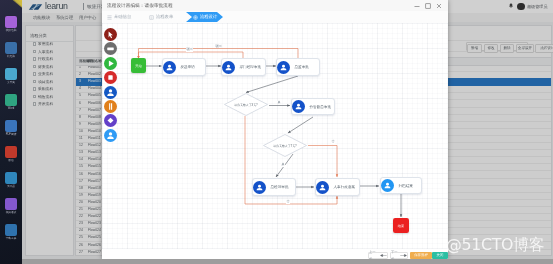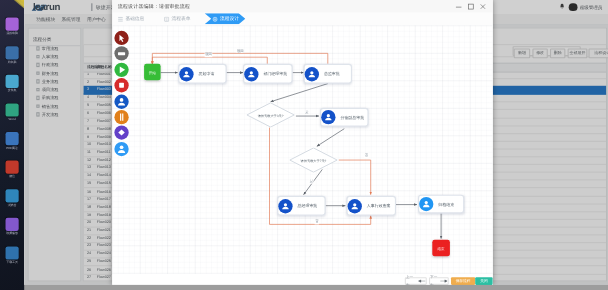--- a/index.html
+++ b/index.html
@@ -18,21 +18,21 @@
   .dicon{position:absolute;left:5px;width:12px;height:12px;border-radius:2px;box-shadow:0 0 1px rgba(0,0,0,.5);}
   .dlabel{position:absolute;left:0;width:22px;text-align:center;font-size:2.7px;color:#b9bcc8;line-height:3.2px;}
 
   
   #win{left:22px;top:0;width:531px;height:259px;background:#b8b8b8;overflow:hidden;}
 
   
   #bgpage{position:absolute;left:0;top:0;width:531px;height:259px;background:#eeeeee;}
   #bghead{position:absolute;left:0;top:0;width:531px;height:13px;background:#ffffff;}
   .logomark{position:absolute;left:6px;top:2.5px;width:15px;height:8px;}
-  .brandtxt{position:absolute;left:8px;top:1.3px;font-size:8.8px;font-weight:bold;color:#3f4b55;letter-spacing:-.3px;line-height:10px;}
+  .brandtxt{position:absolute;left:23px;top:1.3px;font-size:8.8px;font-weight:normal;color:#3f4b55;letter-spacing:-.3px;line-height:10px;}
   .brandsep{position:absolute;left:61px;top:3px;width:1px;height:7px;background:#9aa0a6;}
   .brandsub{position:absolute;left:65px;top:3.6px;font-size:4.6px;color:#6d7378;line-height:5px;}
   #bgnav{position:absolute;left:0;top:13px;width:531px;height:9px;background:#f5f5f5;border-bottom:1px solid #dedede;}
   .navitem{position:absolute;top:1.8px;font-size:4.3px;color:#5b6065;line-height:5px;}
   .hdricon{position:absolute;}
 
   #bgbody{position:absolute;left:0;top:22px;width:531px;height:237px;background:#eceeef;}
   #treepanel{position:absolute;left:3px;top:3px;width:47px;height:229px;background:#fbfbfb;border:1px solid #dfe1e3;}
   .treehdr{position:absolute;left:4px;top:7px;font-size:4.2px;color:#4d5256;line-height:5px;}
   .treeline{position:absolute;left:0;top:15px;width:47px;height:1px;background:#e6e8ea;}
@@ -560,15 +560,16 @@
             <span style="font-size: 3.4px;">保存流程</span>
           </div>
           <div class="fbtn" style="left: 330px; top: 3px; width: 16px; background: rgb(43, 191, 163); color: rgb(255, 255, 255);">
             <span style="font-size: 3.4px;">关闭</span>
           </div>
         </div>
     </div>
 
   </div>
 
+  <div id="wm" class="abs">@51CTO博客</div>
 
   <div id="taskbar" class="abs"></div>
 </div>
 
 </body></html>

